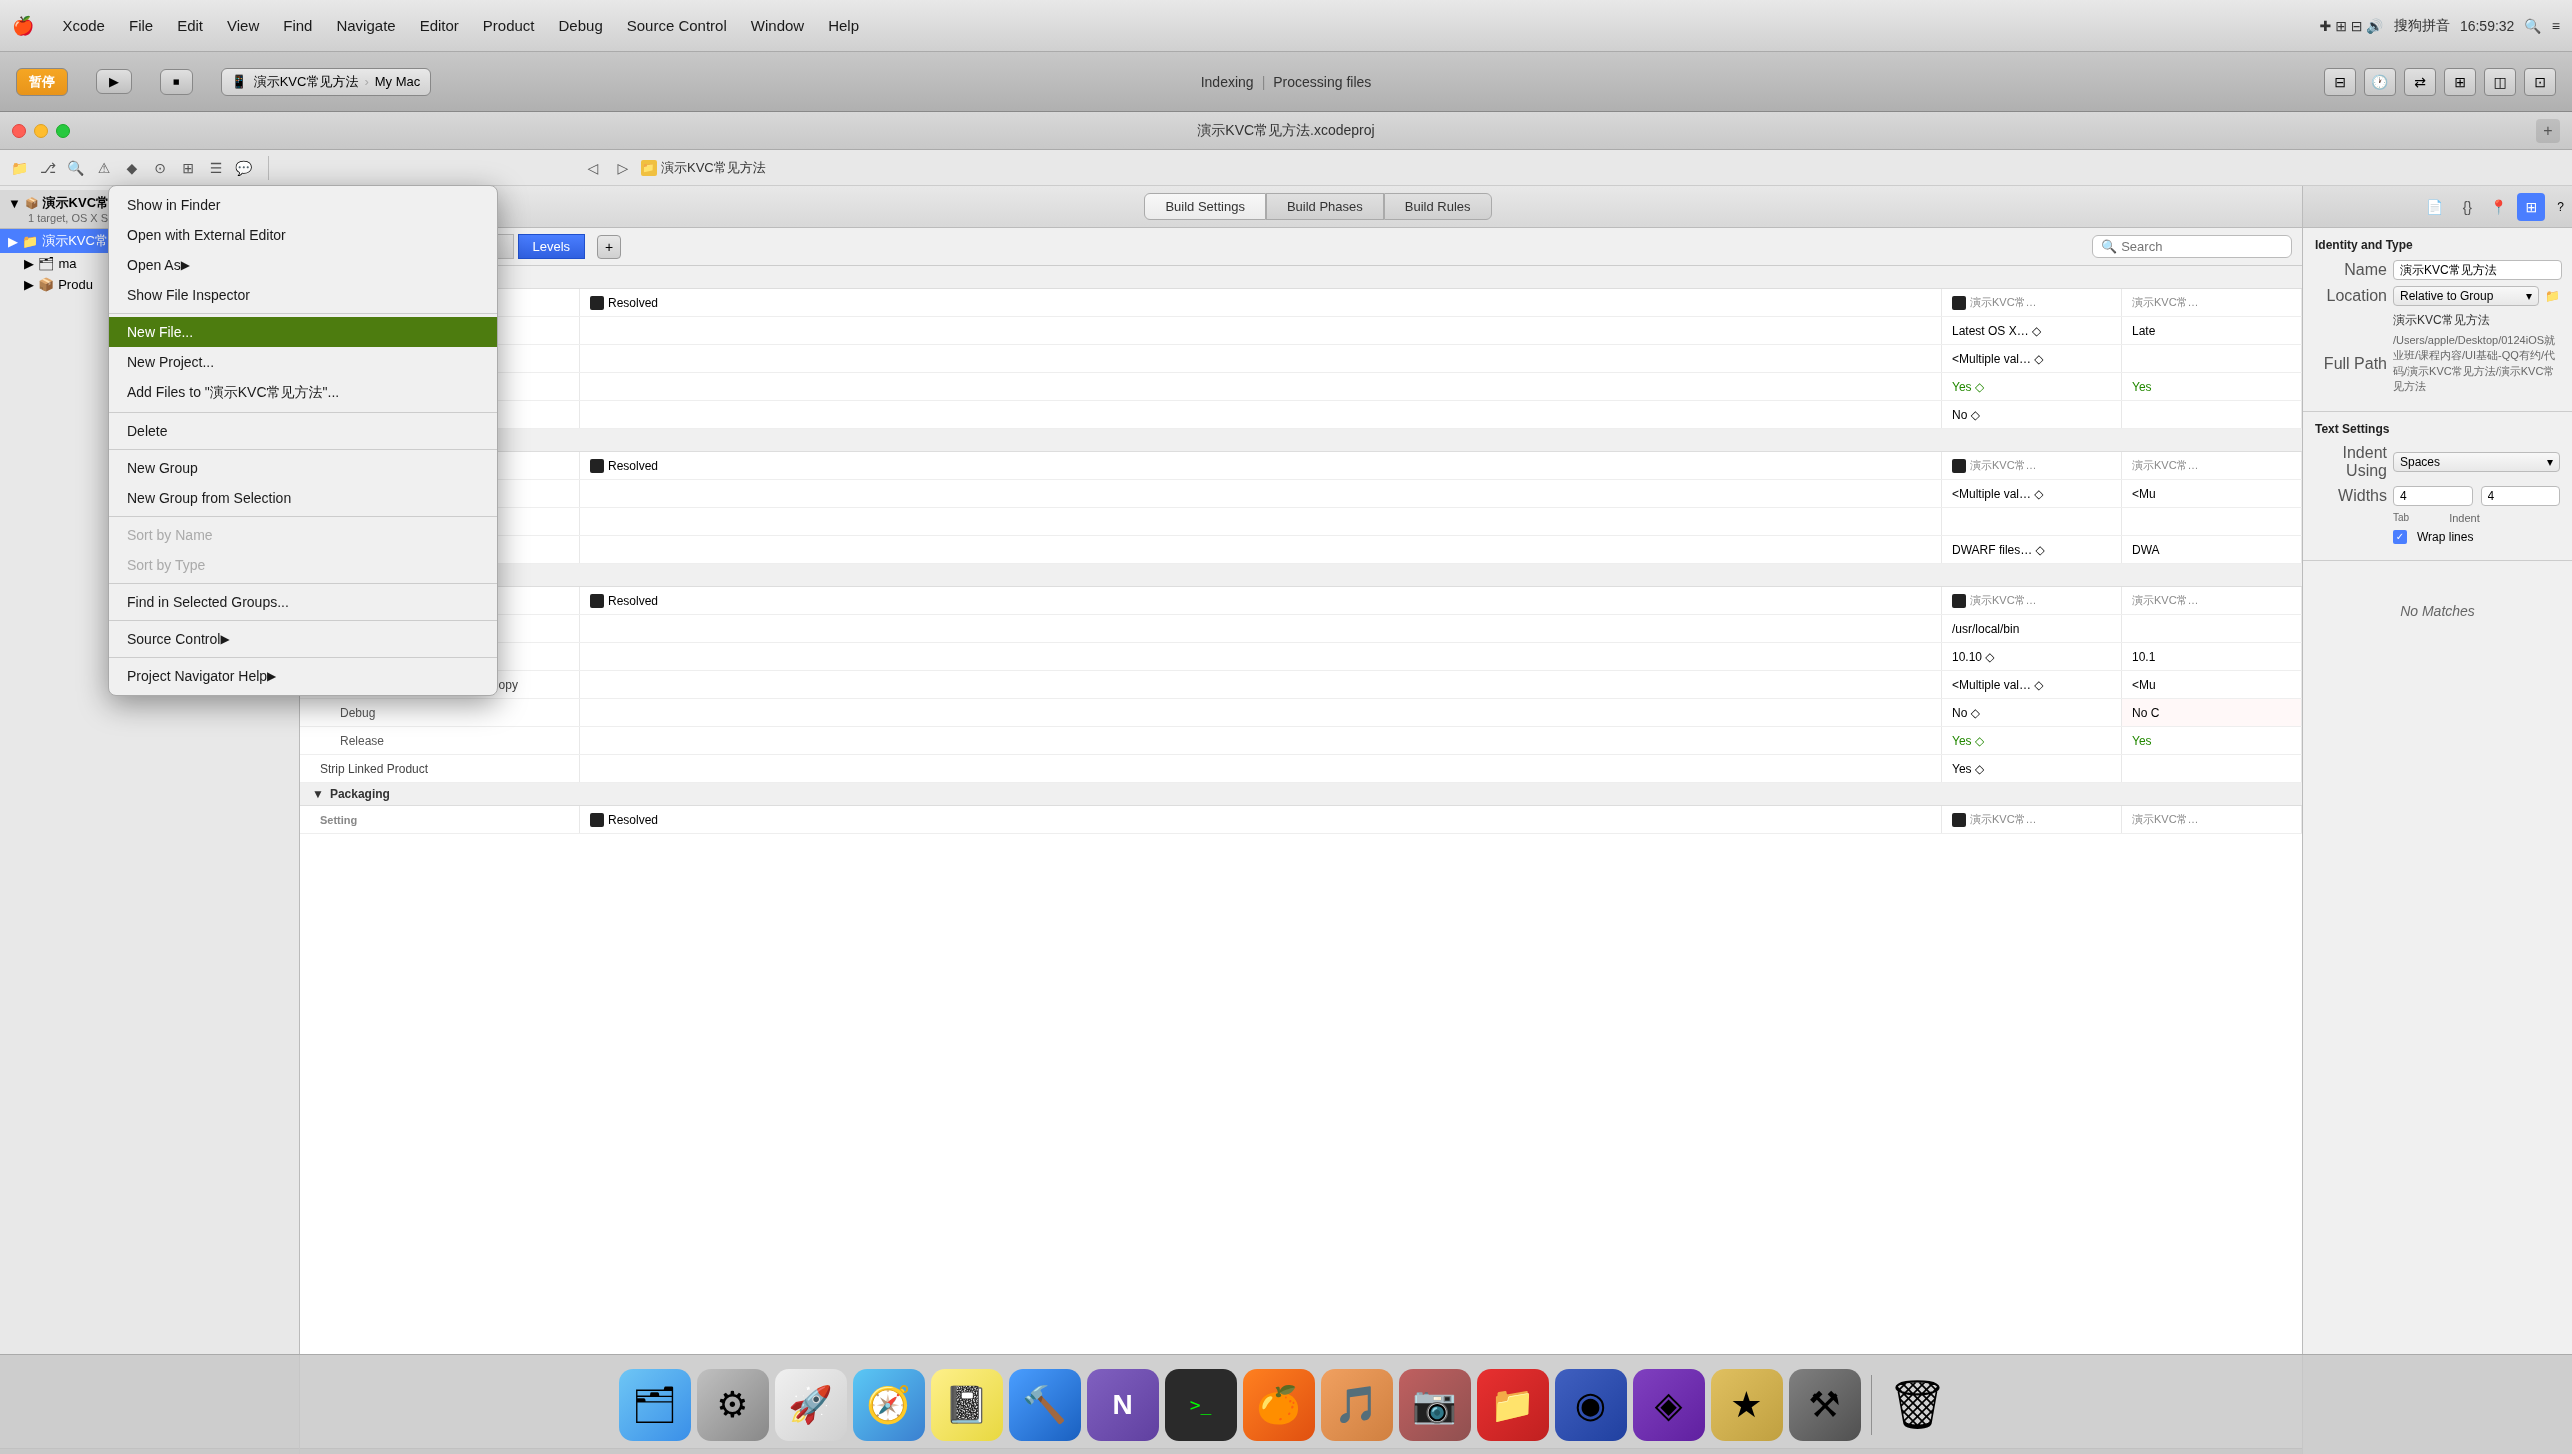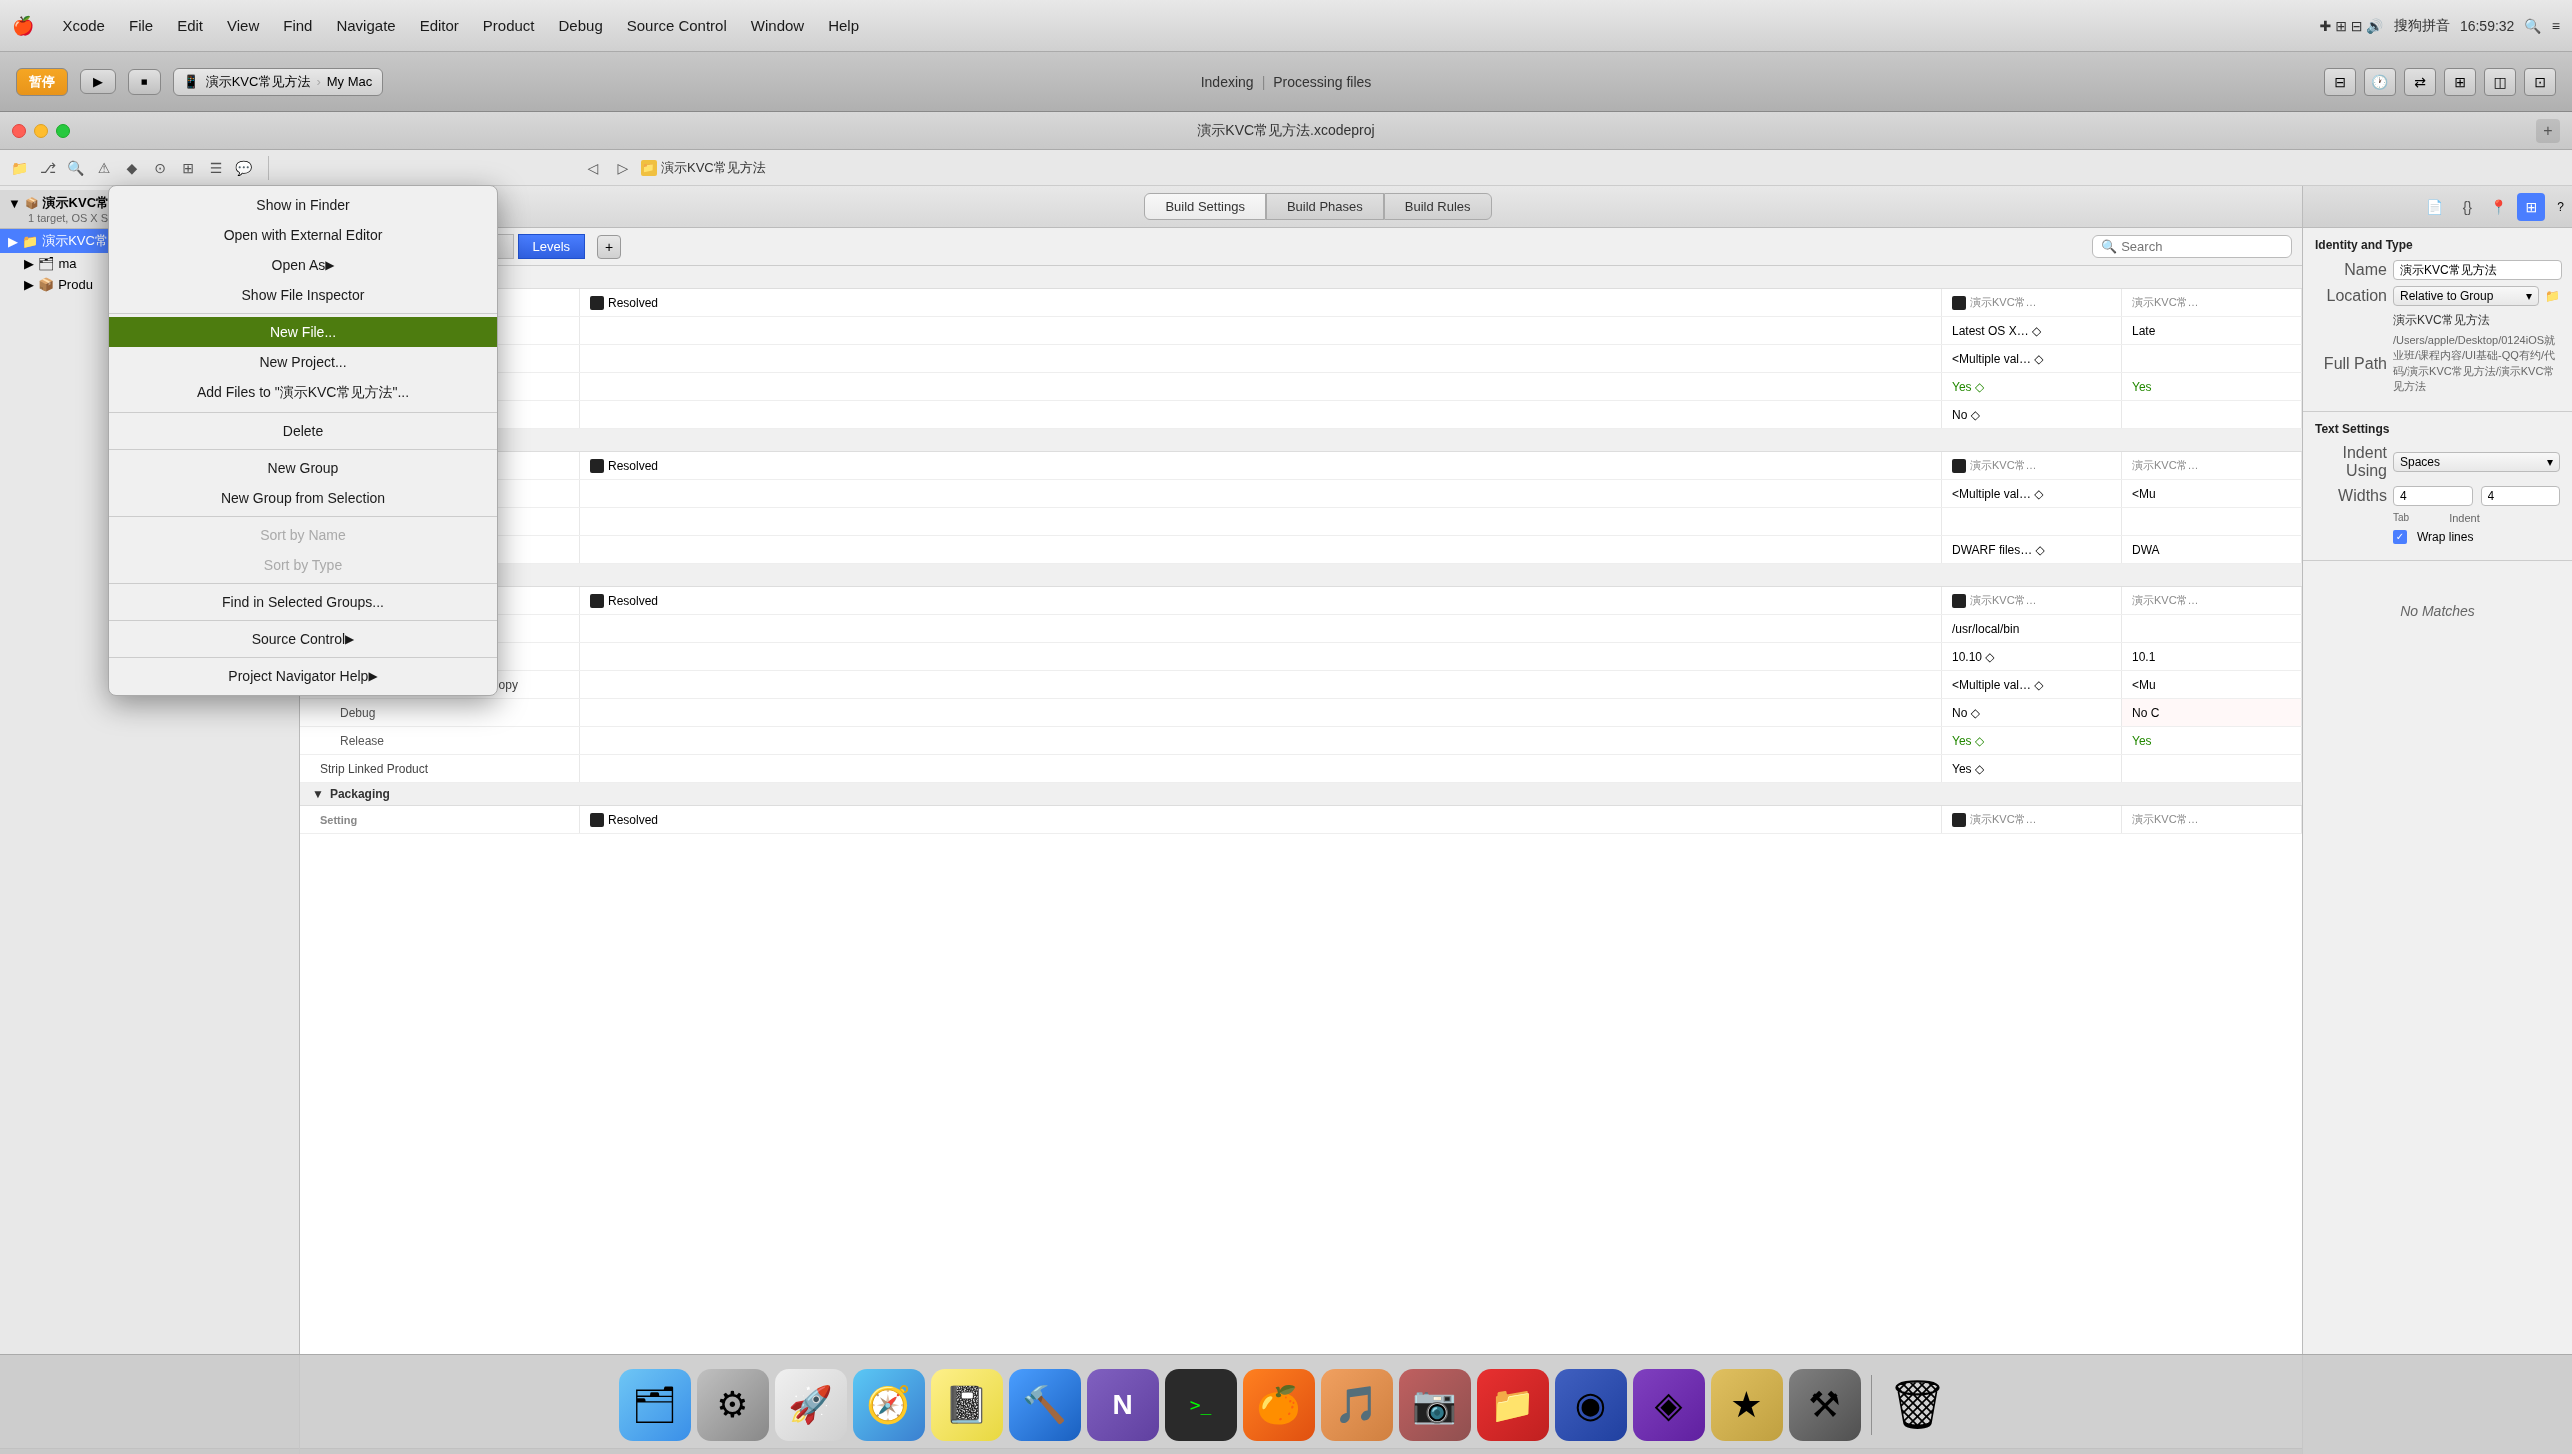--- a/index.html
+++ b/index.html
@@ -46,21 +46,21 @@
     }
 
     
     .toolbar {
       height: 60px;
       background: linear-gradient(to bottom, #c8c8c8, #b0b0b0);
       border-bottom: 1px solid #888;
       display: flex;
       align-items: center;
       padding: 0 16px;
-      gap: 12px;
+      gap: 28px;
       position: relative;
     }
     .toolbar-btn {
       background: linear-gradient(to bottom, #e0e0e0, #c0c0c0);
       border: 1px solid #888;
       border-radius: 6px;
       padding: 4px 12px;
       font-size: 13px;
       cursor: pointer;
       display: flex;
@@ -154,21 +154,21 @@
       box-shadow: 0 8px 30px rgba(0,0,0,0.4);
       z-index: 5000;
       padding: 4px 0;
     }
     .ctx-item {
       padding: 7px 18px;
       font-size: 14px;
       cursor: pointer;
       display: flex;
       align-items: center;
-      justify-content: center;
+      justify-content: flex-start;
       color: #1a1a1a;
       white-space: nowrap;
     }
     .ctx-item.highlighted { background: #4d7c0f; color: white; }
     .ctx-item.disabled { color: #aaa; cursor: default; }
     .ctx-separator {
       height: 1px;
       background: #ccc;
       margin: 3px 0;
     }

